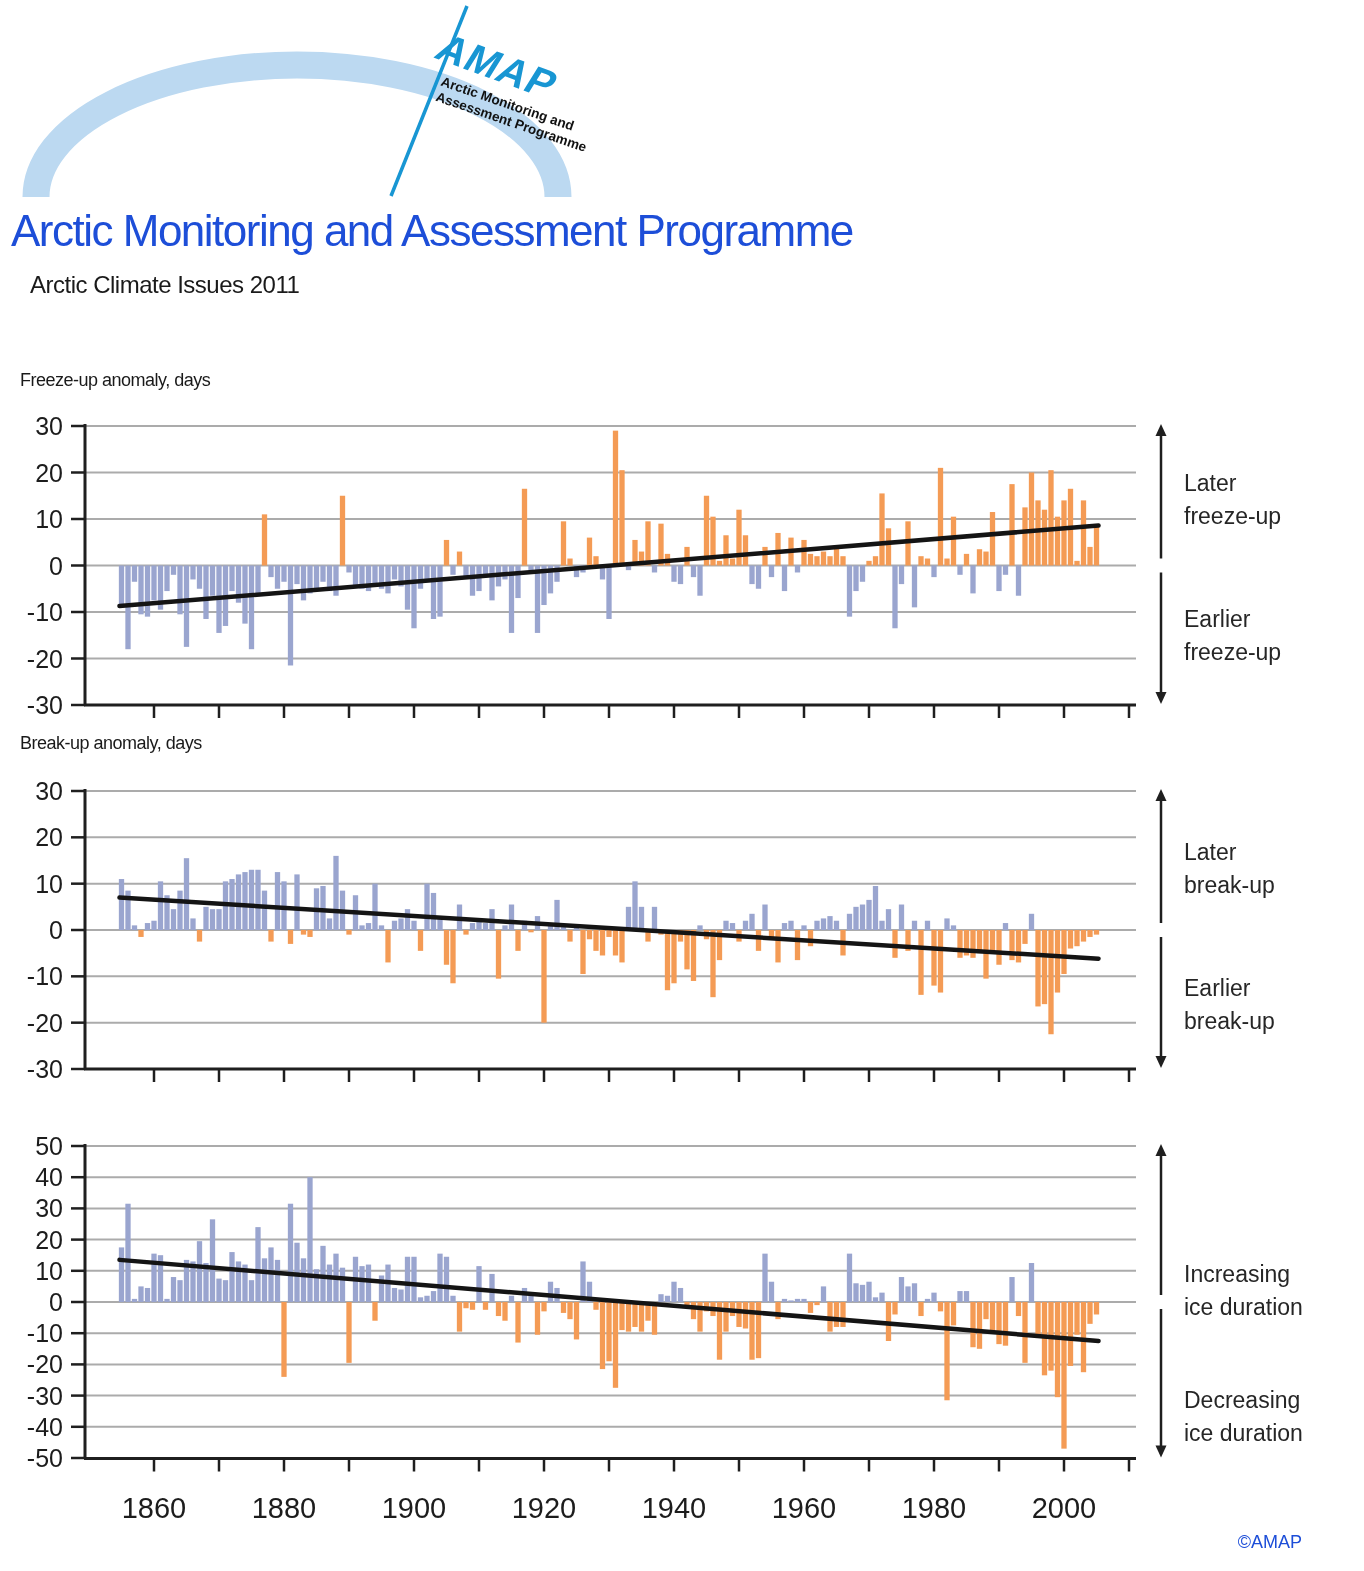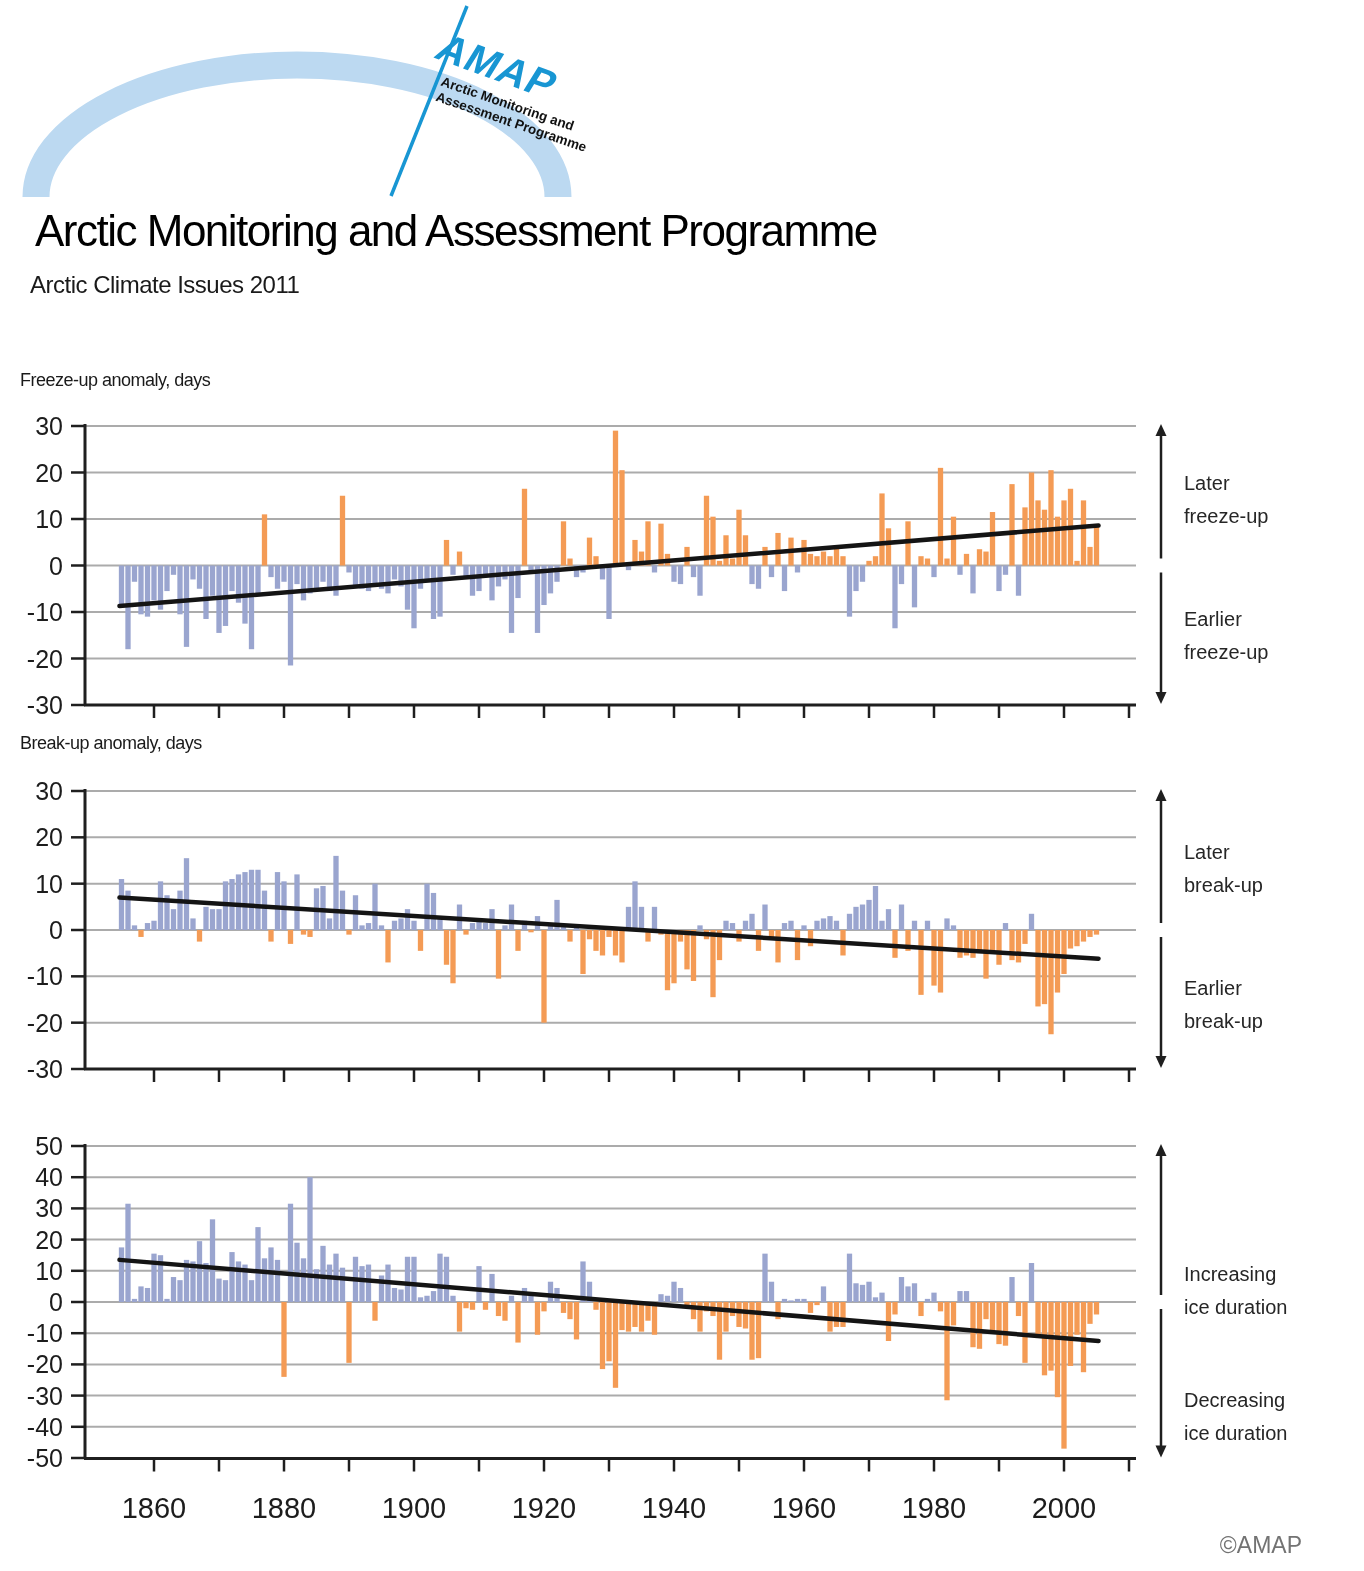--- a/index.html
+++ b/index.html
@@ -4,27 +4,27 @@
 <style>
   html,body{margin:0;padding:0;background:#fff;}
   .page{position:relative;width:1364px;height:1571px;background:#fff;overflow:hidden;
         font-family:"Liberation Sans", sans-serif;color:#1c1c1c;}
   svg{position:absolute;left:0;top:0;}
   .amap-word{position:absolute;left:452px;top:26px;font-size:40px;font-weight:bold;
              color:#1896D3;transform:rotate(20deg) skewX(-12deg);transform-origin:0 0;
              letter-spacing:1px;}
   .tagline{position:absolute;left:444px;top:74px;font-size:13.5px;font-weight:bold;
            color:#111;transform:rotate(19deg);transform-origin:0 0;line-height:16px;white-space:nowrap;}
-  .main-title{position:absolute;left:35px;top:206px;font-size:44px;letter-spacing:-1.5px;
-              color:#000000;white-space:nowrap;}
+  .main-title{position:absolute;left:11px;top:206px;font-size:44px;letter-spacing:-1.5px;
+              color:#1d4ed8;white-space:nowrap;}
   .subtitle{position:absolute;left:30px;top:271px;font-size:24px;letter-spacing:-0.5px;color:#1a1a1a;}
   .chart-title{position:absolute;left:20px;font-size:18px;letter-spacing:-0.5px;color:#1a1a1a;}
-  .annot{position:absolute;left:1184px;font-size:20px;line-height:33px;color:#262626;}
+  .annot{position:absolute;left:1184px;font-size:23px;line-height:33px;color:#262626;}
   .annot span{display:block;}
-  .footer{position:absolute;right:62px;top:1532px;font-size:23px;color:#737373;}
+  .footer{position:absolute;right:62px;top:1532px;font-size:18px;color:#1d4ed8;}
 </style>
 </head>
 <body>
 
 <div class="page">
 
   <svg width="1364" height="1571">
     <path d="M 36 197 A 261 132 0 0 1 558 197" fill="none" stroke="#BCD9F1" stroke-width="27"></path>
     <line x1="467" y1="6" x2="391" y2="196" stroke="#1896D3" stroke-width="3.5"></line>
   </svg>

